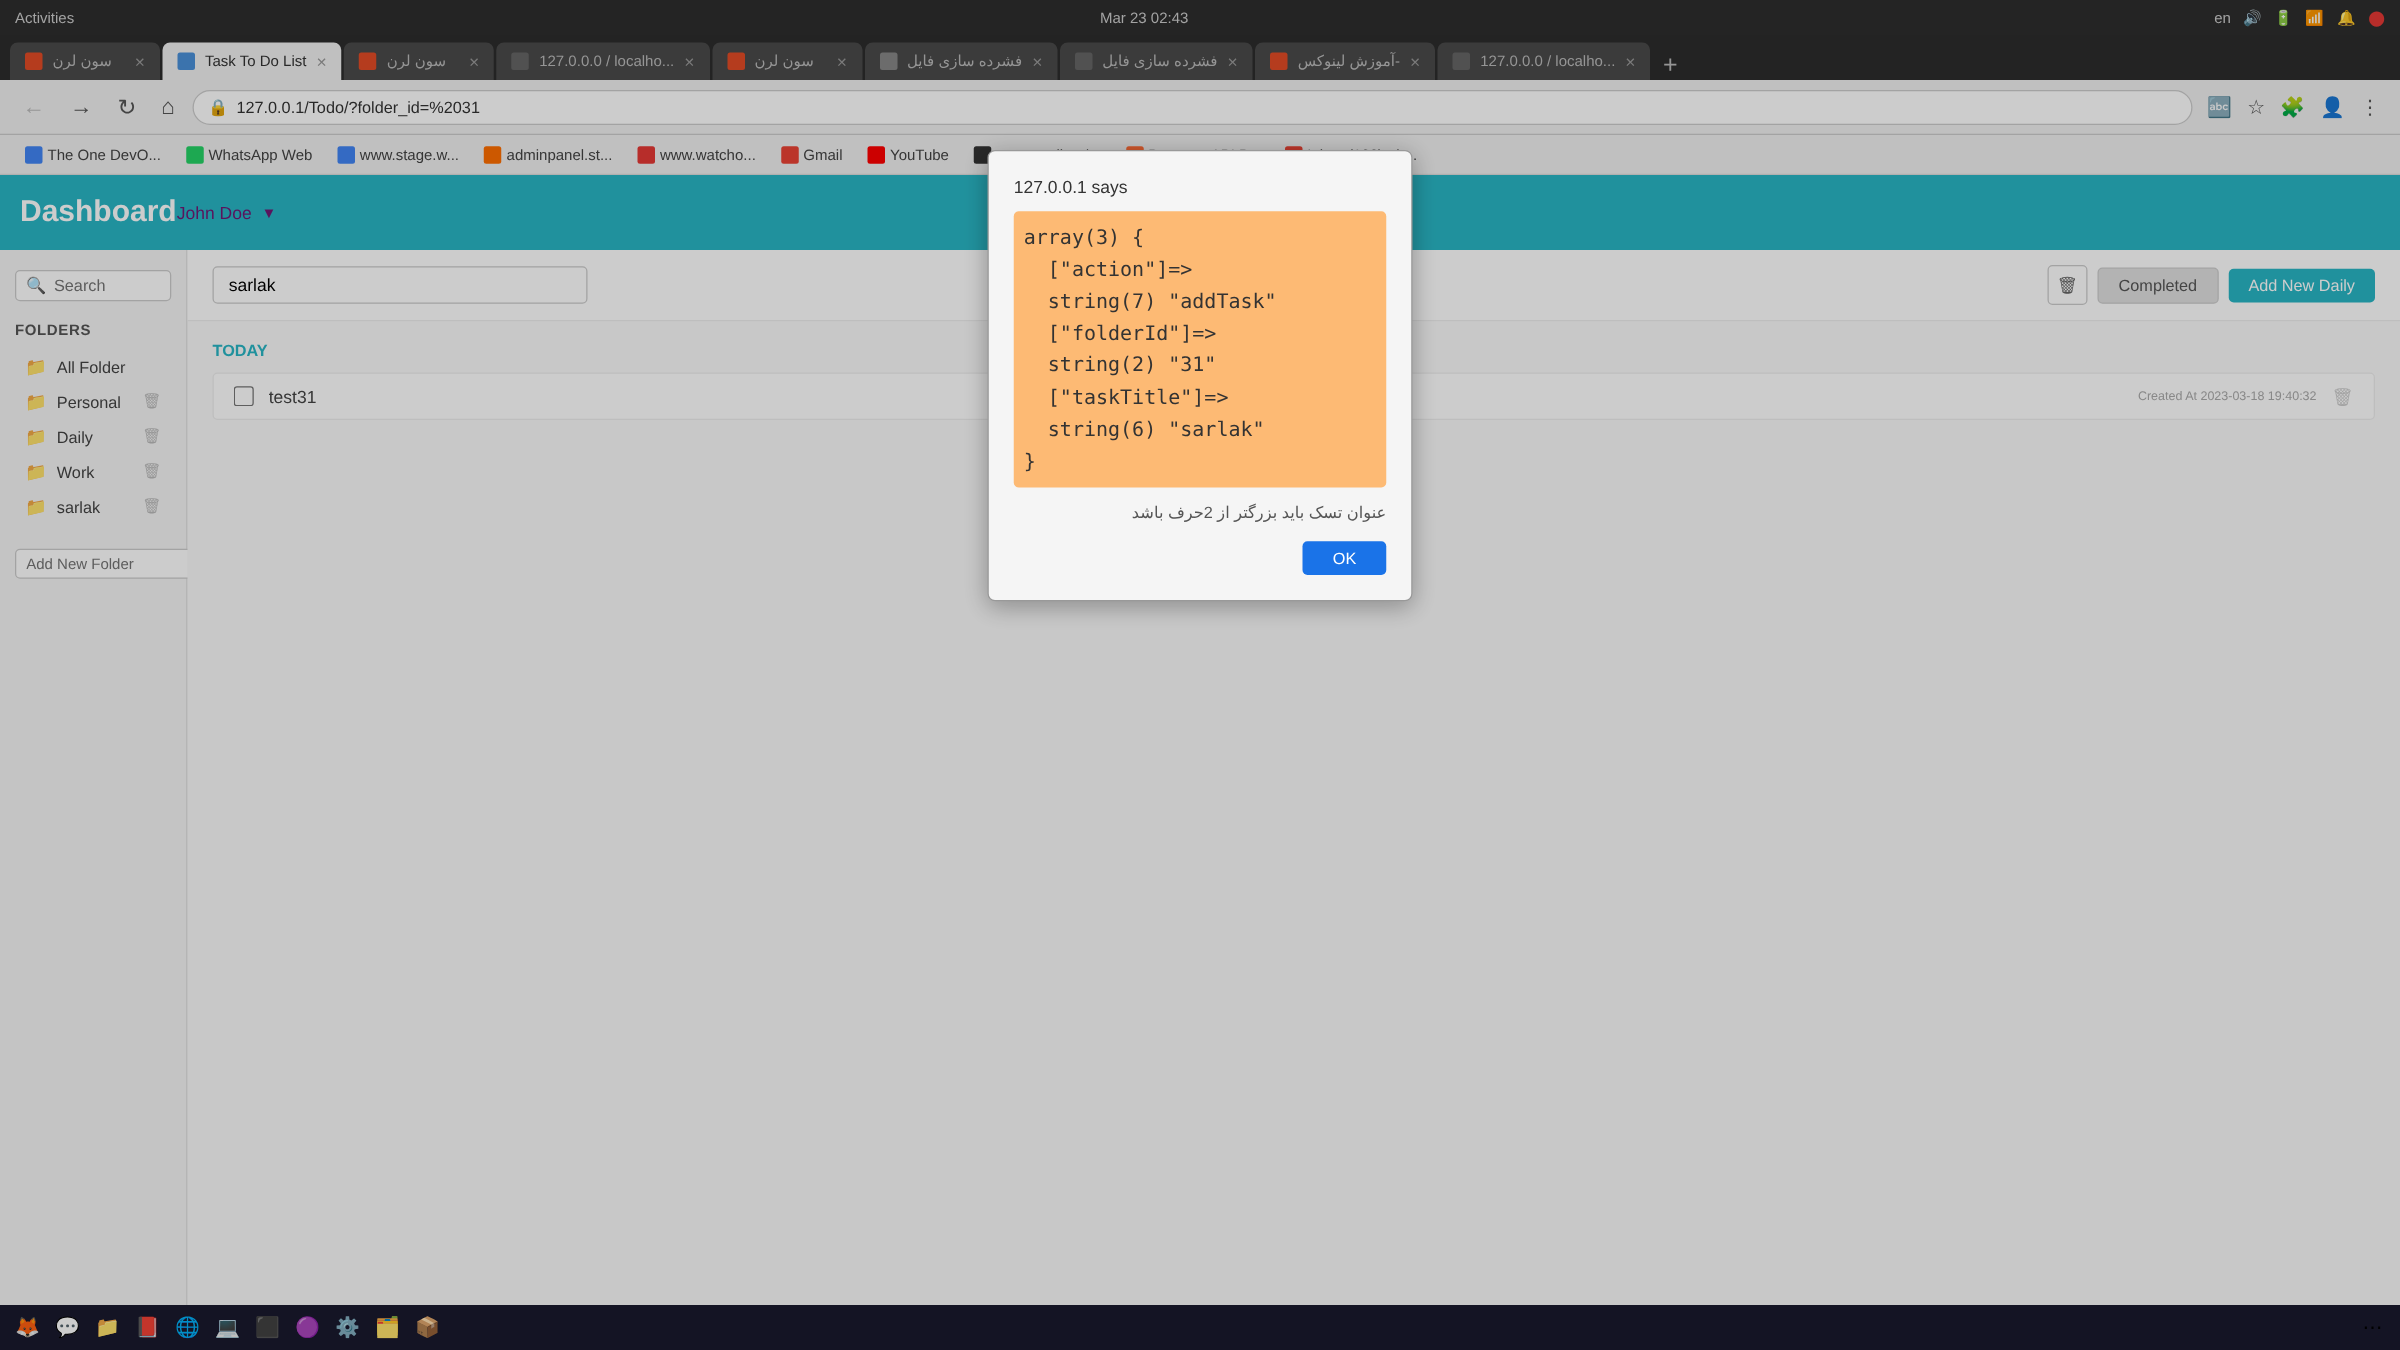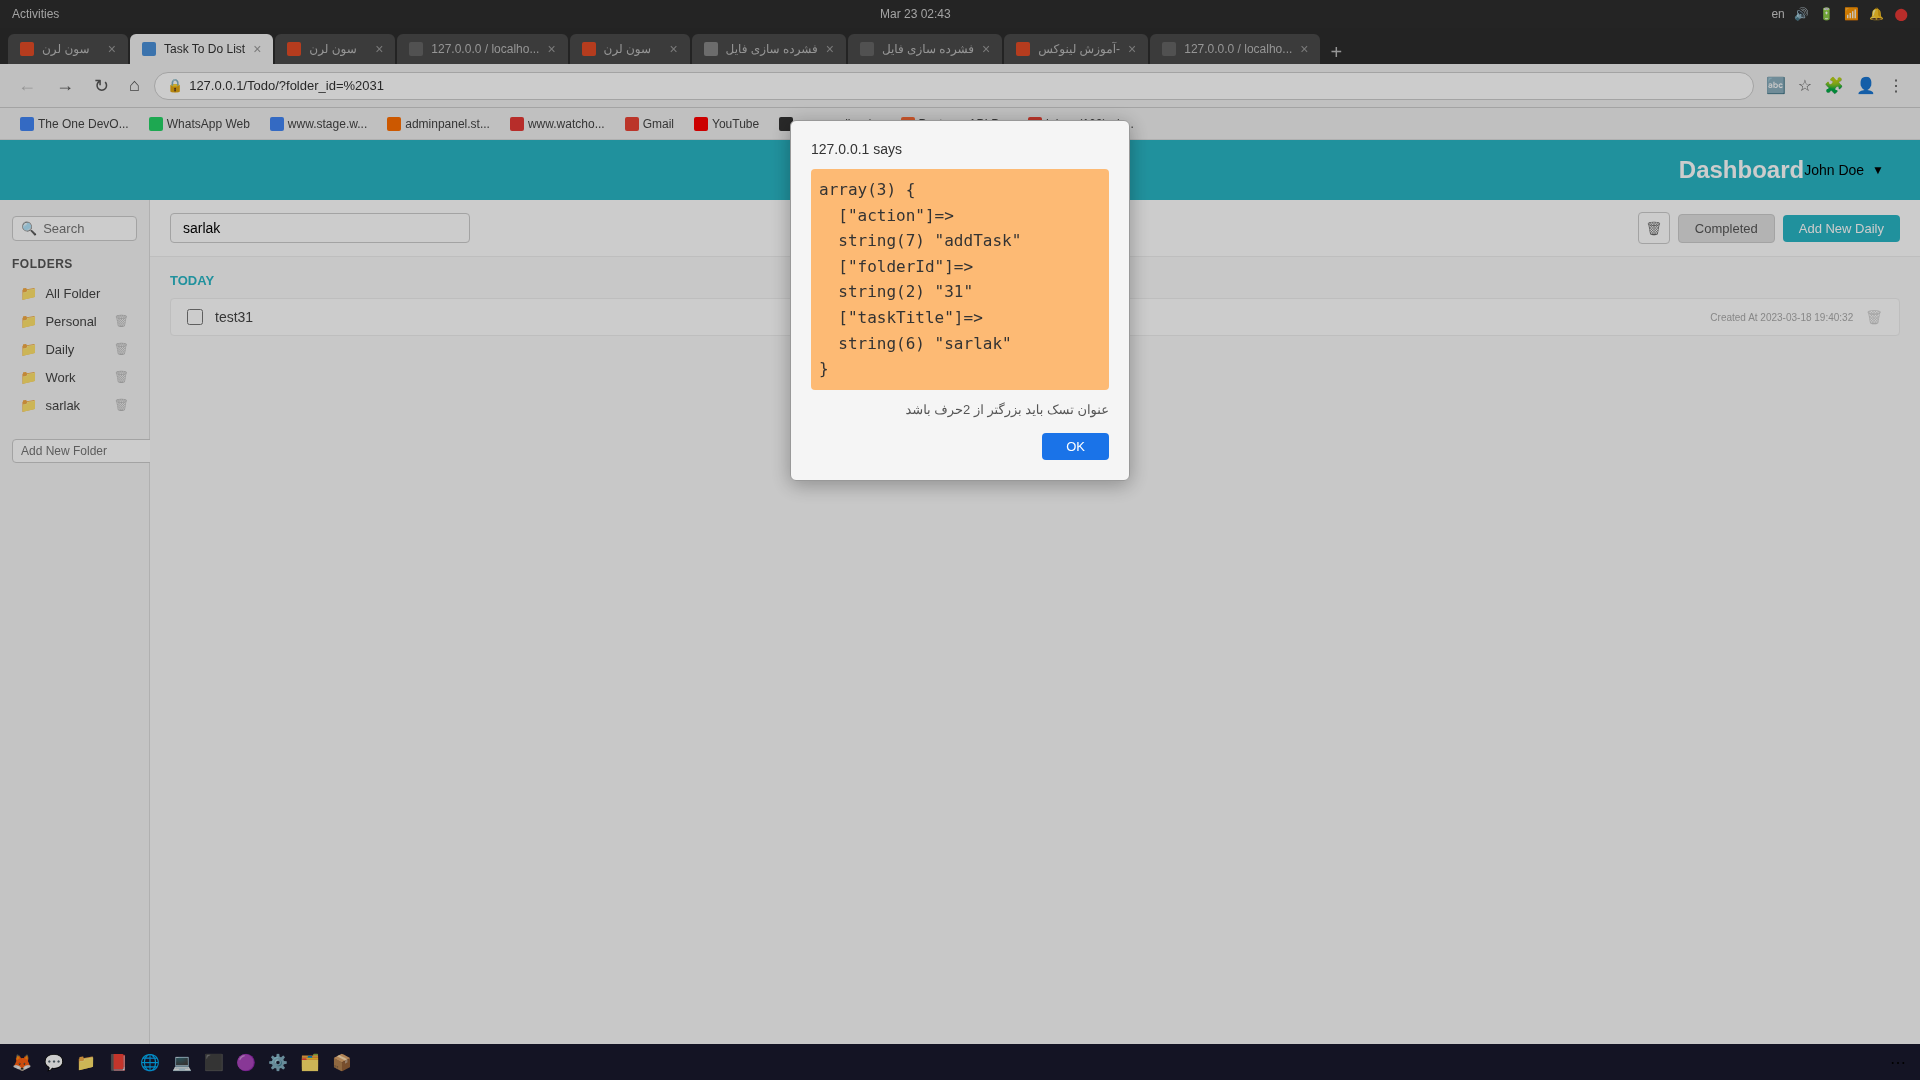--- a/index.html
+++ b/index.html
@@ -108,25 +108,25 @@
       color: #444;
       white-space: nowrap;
     }
     .bookmark-fav { width: 14px; height: 14px; border-radius: 2px; flex-shrink: 0; }
 
     .dashboard-header {
       background: #29b6c5;
       height: 60px;
       display: flex;
       align-items: center;
-      justify-content: flex-end;
-      padding: 0 36px;
+      justify-content: flex-start;
+      padding: 0 16px;
     }
     .dashboard-title { color: white; font-size: 24px; font-weight: bold; }
-    .user-info { display: flex; align-items: center; gap: 8px; color: #000000; font-size: 14px; cursor: pointer; }
+    .user-info { display: flex; align-items: center; gap: 8px; color: #701a75; font-size: 14px; cursor: pointer; }
     .user-dropdown-arrow { font-size: 12px; }
 
     .sidebar {
       width: 150px;
       background: #f5f5f5;
       border-right: 1px solid #ddd;
       padding: 16px 0;
       display: flex;
       flex-direction: column;
       gap: 8px;

